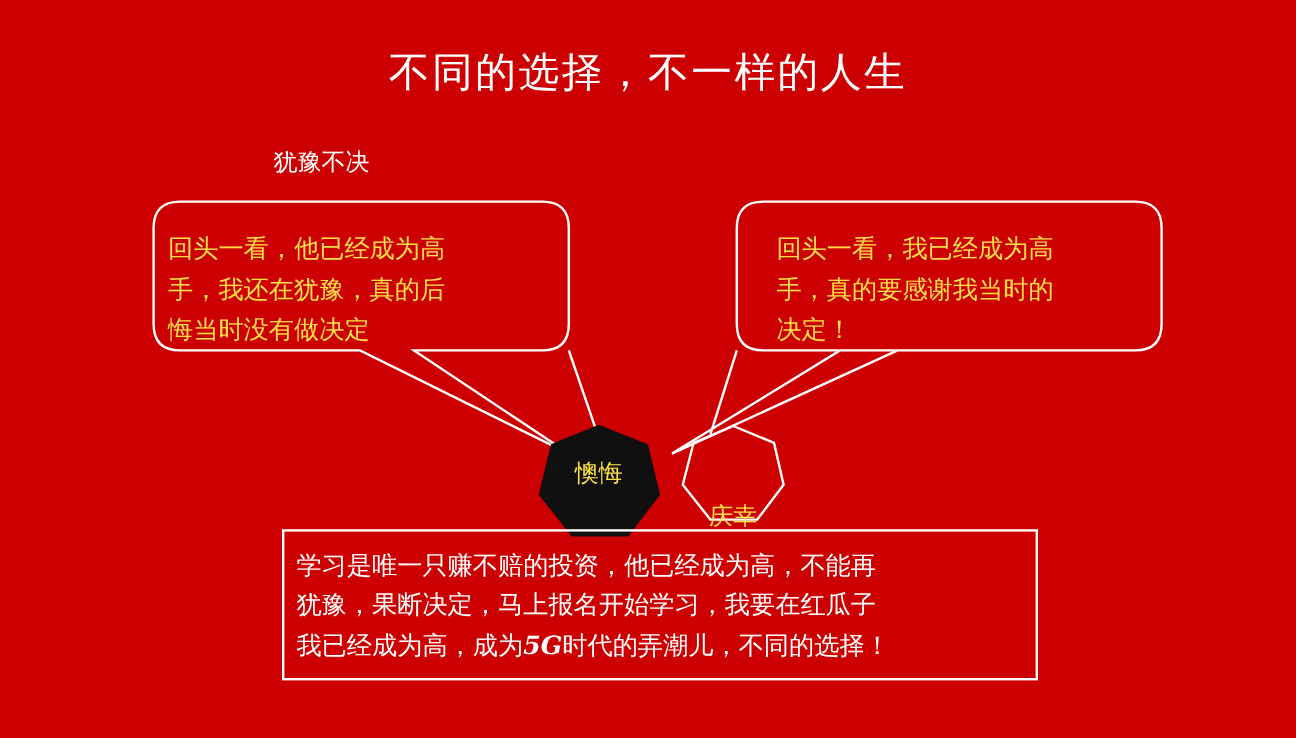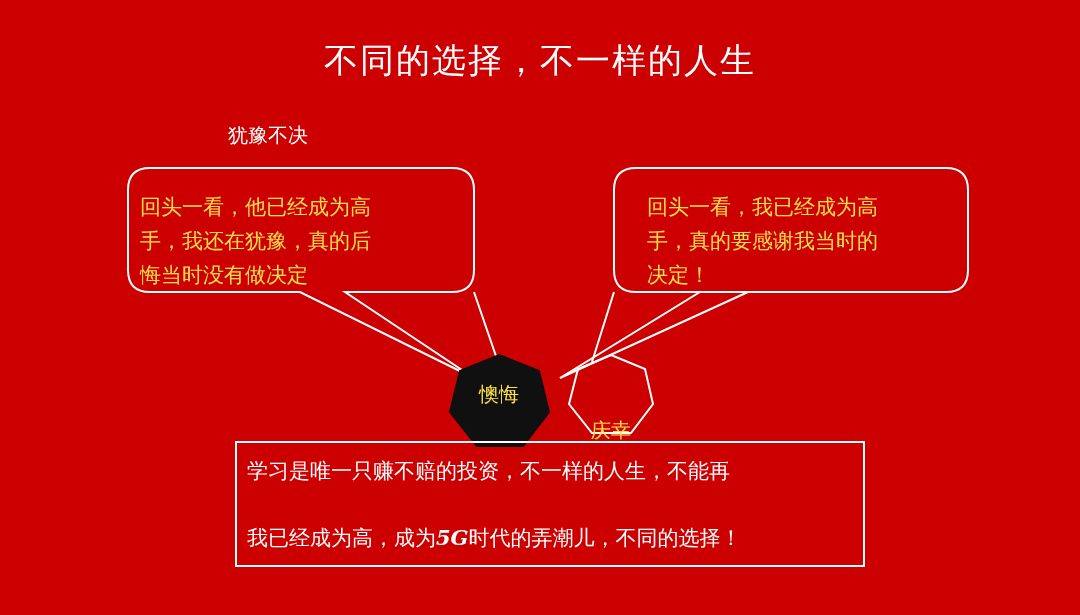--- a/index.html
+++ b/index.html
@@ -117,15 +117,15 @@
   <div class="bubble-text bubble-text-left">回头一看，他已经成为高
 手，我还在犹豫，真的后
 悔当时没有做决定</div>
   <div class="bubble-text bubble-text-right">回头一看，我已经成为高
 手，真的要感谢我当时的
 决定！</div>
 
   <div class="node-label node-label-regret">懊悔</div>
   <div class="node-label node-label-glad">庆幸</div>
 
-  <div class="footer-text"><span>学习是唯一只赚不赔的投资，不一样的人生，不能再</span><br><br><span>我已经成为高，成为</span><span class="em">5G</span><span>时代的弄潮儿，不同的选择！</span></div>
+  <div class="footer-text"><span>学习是唯一只赚不赔的投资，他已经成为高，不能再</span><br><span>犹豫，果断决定，马上报名开始学习，我要在红瓜子</span><br><span>我已经成为高，成为</span><span class="em">5G</span><span>时代的弄潮儿，不同的选择！</span></div>
 
 </div>
 
 </body></html>

